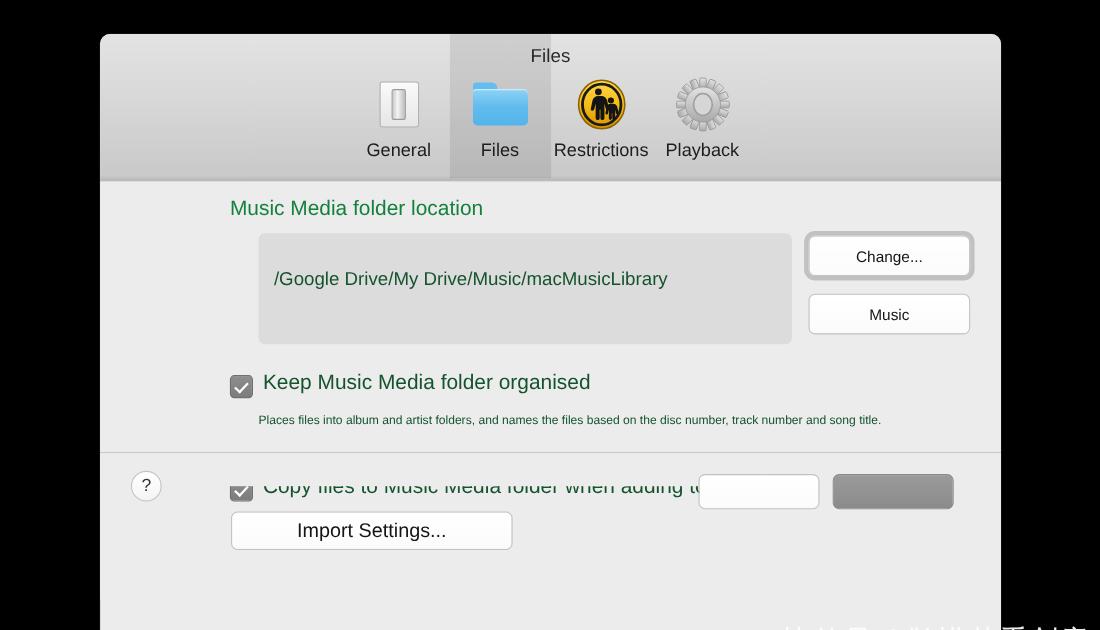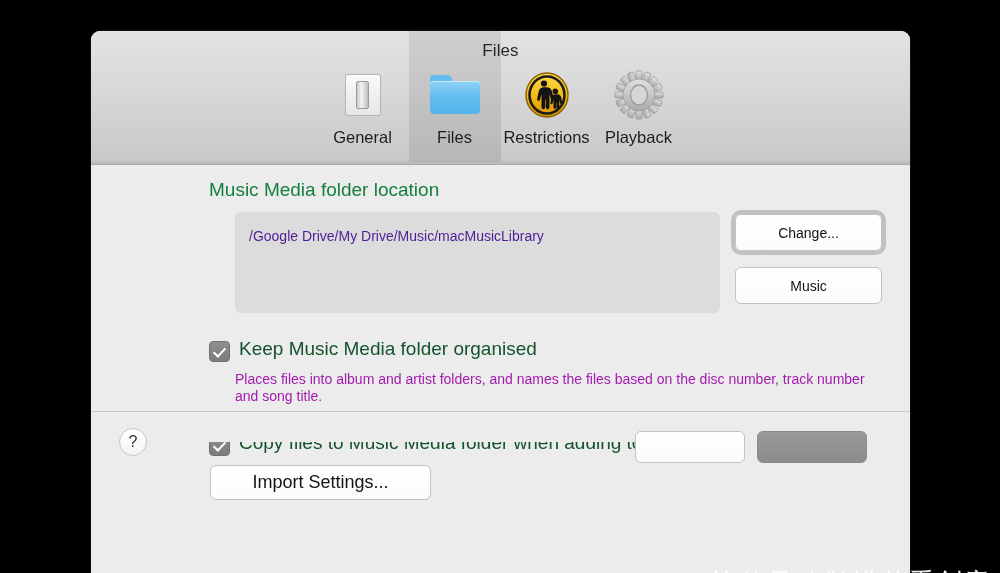--- a/index.html
+++ b/index.html
@@ -177,23 +177,23 @@
     top: 47px;
     width: 485px;
     height: 101px;
     background: #dcdcdc;
     border-radius: 6px;
     box-sizing: border-box;
   }
   .path-field .path-text {
     position: absolute;
     left: 14px;
-    top: 16px;
-    font-size: 14px;
-    color: #4c1d95;
+    top: 32px;
+    font-size: 17px;
+    color: #14532d;
     white-space: nowrap;
   }
 
   .btn {
     position: absolute;
     background: linear-gradient(to bottom, #ffffff, #fbfbfb);
     border: 1px solid #c3c3c3;
     border-radius: 6px;
     font-size: 14px;
     color: #141414;
@@ -255,29 +255,29 @@
   }
 
   .row-organised { left: 118px; top: 173px; }
   .row-copy { left: 118px; top: 267px; }
 
   .helper-text {
     position: absolute;
     left: 144px;
     top: 206px;
     width: 640px;
-    font-size: 14px;
-    line-height: 17px;
-    color: #a21caf;
+    font-size: 11px;
+    line-height: 23px;
+    color: #14532d;
   }
 
   .btn-import {
     left: 119px;
     top: 300px;
-    width: 221px;
+    width: 256px;
     height: 35px;
     font-size: 18px;
   }
 
   
   .bottom-divider {
     position: absolute;
     left: 0;
     right: 0;
     top: 380px;

